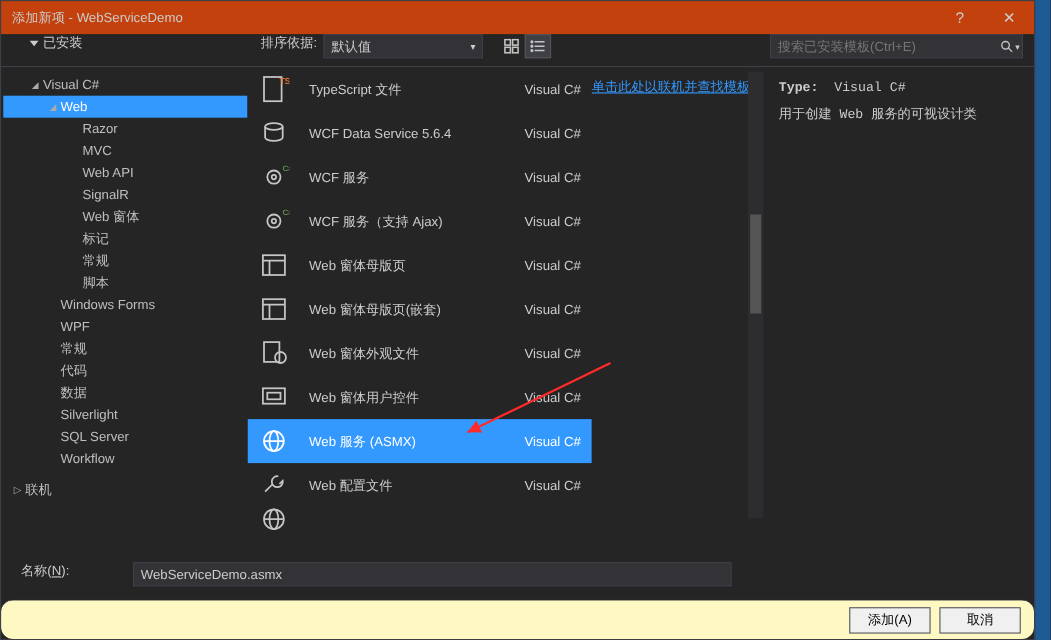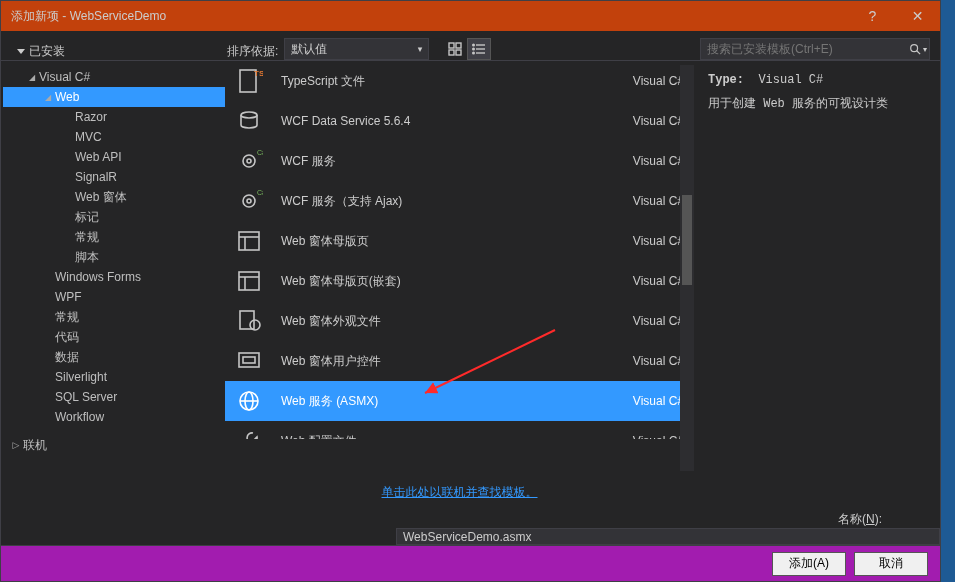--- a/index.html
+++ b/index.html
@@ -1,21 +1,21 @@
 <!DOCTYPE html>
 <html><head>
 <meta charset="utf-8">
 <style>
   * { margin: 0; padding: 0; box-sizing: border-box; }
   body { width: 955px; height: 582px; font-family: "Microsoft YaHei", "Segoe UI", sans-serif; font-size: 12px; background: #1e5a94; overflow: hidden; position: relative; }
   .dialog { position: absolute; left: 0; top: 0; width: 941px; height: 582px; background: #252526; border: 1px solid #3f3f46; display: flex; flex-direction: column; }
   .titlebar { height: 30px; display: flex; align-items: center; padding: 0 0 0 10px; color: #cccccc; background: #c2410c; }
   .titlebar .title { flex: 1; font-size: 12px; }
   .titlebar .btn { width: 45px; height: 30px; display: flex; align-items: center; justify-content: center; color: #cccccc; font-size: 14px; cursor: pointer; }
-  .topbar { display: flex; align-items: flex-end; height: 30px; padding-left: 16px; border-bottom: 1px solid #3f3f46; }
+  .topbar { display: flex; align-items: flex-start; height: 30px; padding-left: 26px; border-bottom: 1px solid #3f3f46; }
   .topbar .expander { color: #cccccc; cursor: pointer; display: flex; align-items: center; gap: 4px; flex: 0 0 210px; }
   .topbar .caret { width: 0; height: 0; border-left: 4px solid transparent; border-right: 4px solid transparent; border-top: 5px solid #cccccc; }
   .topbar .sortlbl { color: #cccccc; margin-right: 6px; }
   .sortsel { width: 145px; height: 22px; background: #333337; border: 1px solid #3f3f46; color: #cccccc; padding: 0 6px; display: flex; align-items: center; justify-content: space-between; cursor: pointer; }
   .sortsel .dd { font-size: 9px; }
   .viewbtns { display: flex; margin-left: 14px; gap: 0; }
   .viewbtn { width: 24px; height: 22px; display: flex; align-items: center; justify-content: center; cursor: pointer; border: 1px solid transparent; }
   .viewbtn.active { background: #3f3f46; border: 1px solid #555; }
   .viewbtn svg { width: 14px; height: 14px; }
   .searchwrap { margin-left: auto; margin-right: 10px; display: flex; align-items: center; width: 230px; height: 22px; background: #333337; border: 1px solid #3f3f46; }
@@ -26,43 +26,43 @@
   .midwrap { flex: 1; display: flex; overflow: hidden; }
   .tree { width: 224px; overflow-y: auto; padding: 6px 0 6px 2px; color: #bfbfbf; }
   .tnode { padding: 2px 0 2px 0; display: flex; align-items: center; cursor: pointer; height: 20px; white-space: nowrap; }
   .tnode .tcaret { width: 14px; display: inline-flex; justify-content: center; font-size: 9px; color: #aaa; }
   .tnode.sel { background: #3399ff; color: #fff; }
   .ind0 { padding-left: 6px; }
   .ind1 { padding-left: 22px; }
   .ind2 { padding-left: 38px; }
   .ind3 { padding-left: 58px; }
 
-  .listwrap { flex: 1; display: flex; flex-direction: column; position: relative; gap: 35px; }
+  .listwrap { flex: 1; display: flex; flex-direction: row; position: relative; }
   .list { flex: 1; overflow: hidden; position: relative; }
   .listrow { height: 40px; display: flex; align-items: center; padding: 0 10px; cursor: pointer; color: #cccccc; }
   .listrow.sel { background: #3399ff; color: #fff; }
   .listrow .ricon { width: 28px; height: 28px; margin-right: 18px; display: flex; align-items: center; justify-content: center; }
   .listrow .rname { flex: 1; }
   .listrow .rlang { width: 80px; text-align: right; color: #cccccc; }
   .listrow.sel .rlang { color: #fff; }
   .scrollbar { position: absolute; right: 0; top: 4px; width: 14px; bottom: 40px; background: #2d2d30; }
   .thumb { position: absolute; left: 2px; right: 2px; top: 130px; height: 90px; background: #555; }
   .linkrow { text-align: center; padding: 10px 0; }
   .linkrow a { color: #3399ff; text-decoration: underline; cursor: pointer; }
 
   .detail { width: 246px; background: #252526; padding: 12px 14px; color: #cccccc; }
   .detail .dline { margin-bottom: 8px; font-family: Liberation Mono, monospace; }
   .detail .dlbl { font-weight: bold; }
 
-  .namerow { height: 34px; display: flex; align-items: flex-end; padding-left: 18px; flex-direction: column; }
+  .namerow { height: 34px; display: flex; align-items: flex-start; padding-left: 18px; }
   .namerow label { color: #cccccc; width: 102px; }
   .namerow label .ul { text-decoration: underline; }
   .namerow .nameval { width: 544px; height: 22px; background: #333337; border: 1px solid #3f3f46; color: #cccccc; padding: 0 6px; display: flex; align-items: center; }
 
-  .btnrow { height: 36px; display: flex; align-items: center; justify-content: flex-end; padding-right: 12px; gap: 8px; border-top: 1px solid #3f3f46; background: #a21caf; }
+  .btnrow { height: 36px; display: flex; align-items: center; justify-content: flex-end; padding-right: 12px; gap: 8px; border-top: 1px solid #3f3f46; background: #fef9c3; border-radius: 11px; }
   .dlgbtn { width: 74px; height: 24px; border: 1px solid #555; background: #f0f0f0; color: #000; cursor: pointer; font-size: 12px; font-family: inherit; }
 
   .arrow { position: absolute; pointer-events: none; }
 
   
   .ic { fill: none; stroke: #c5c5c5; stroke-width: 1.4; }
 </style>
 </head>
 <body>
 

